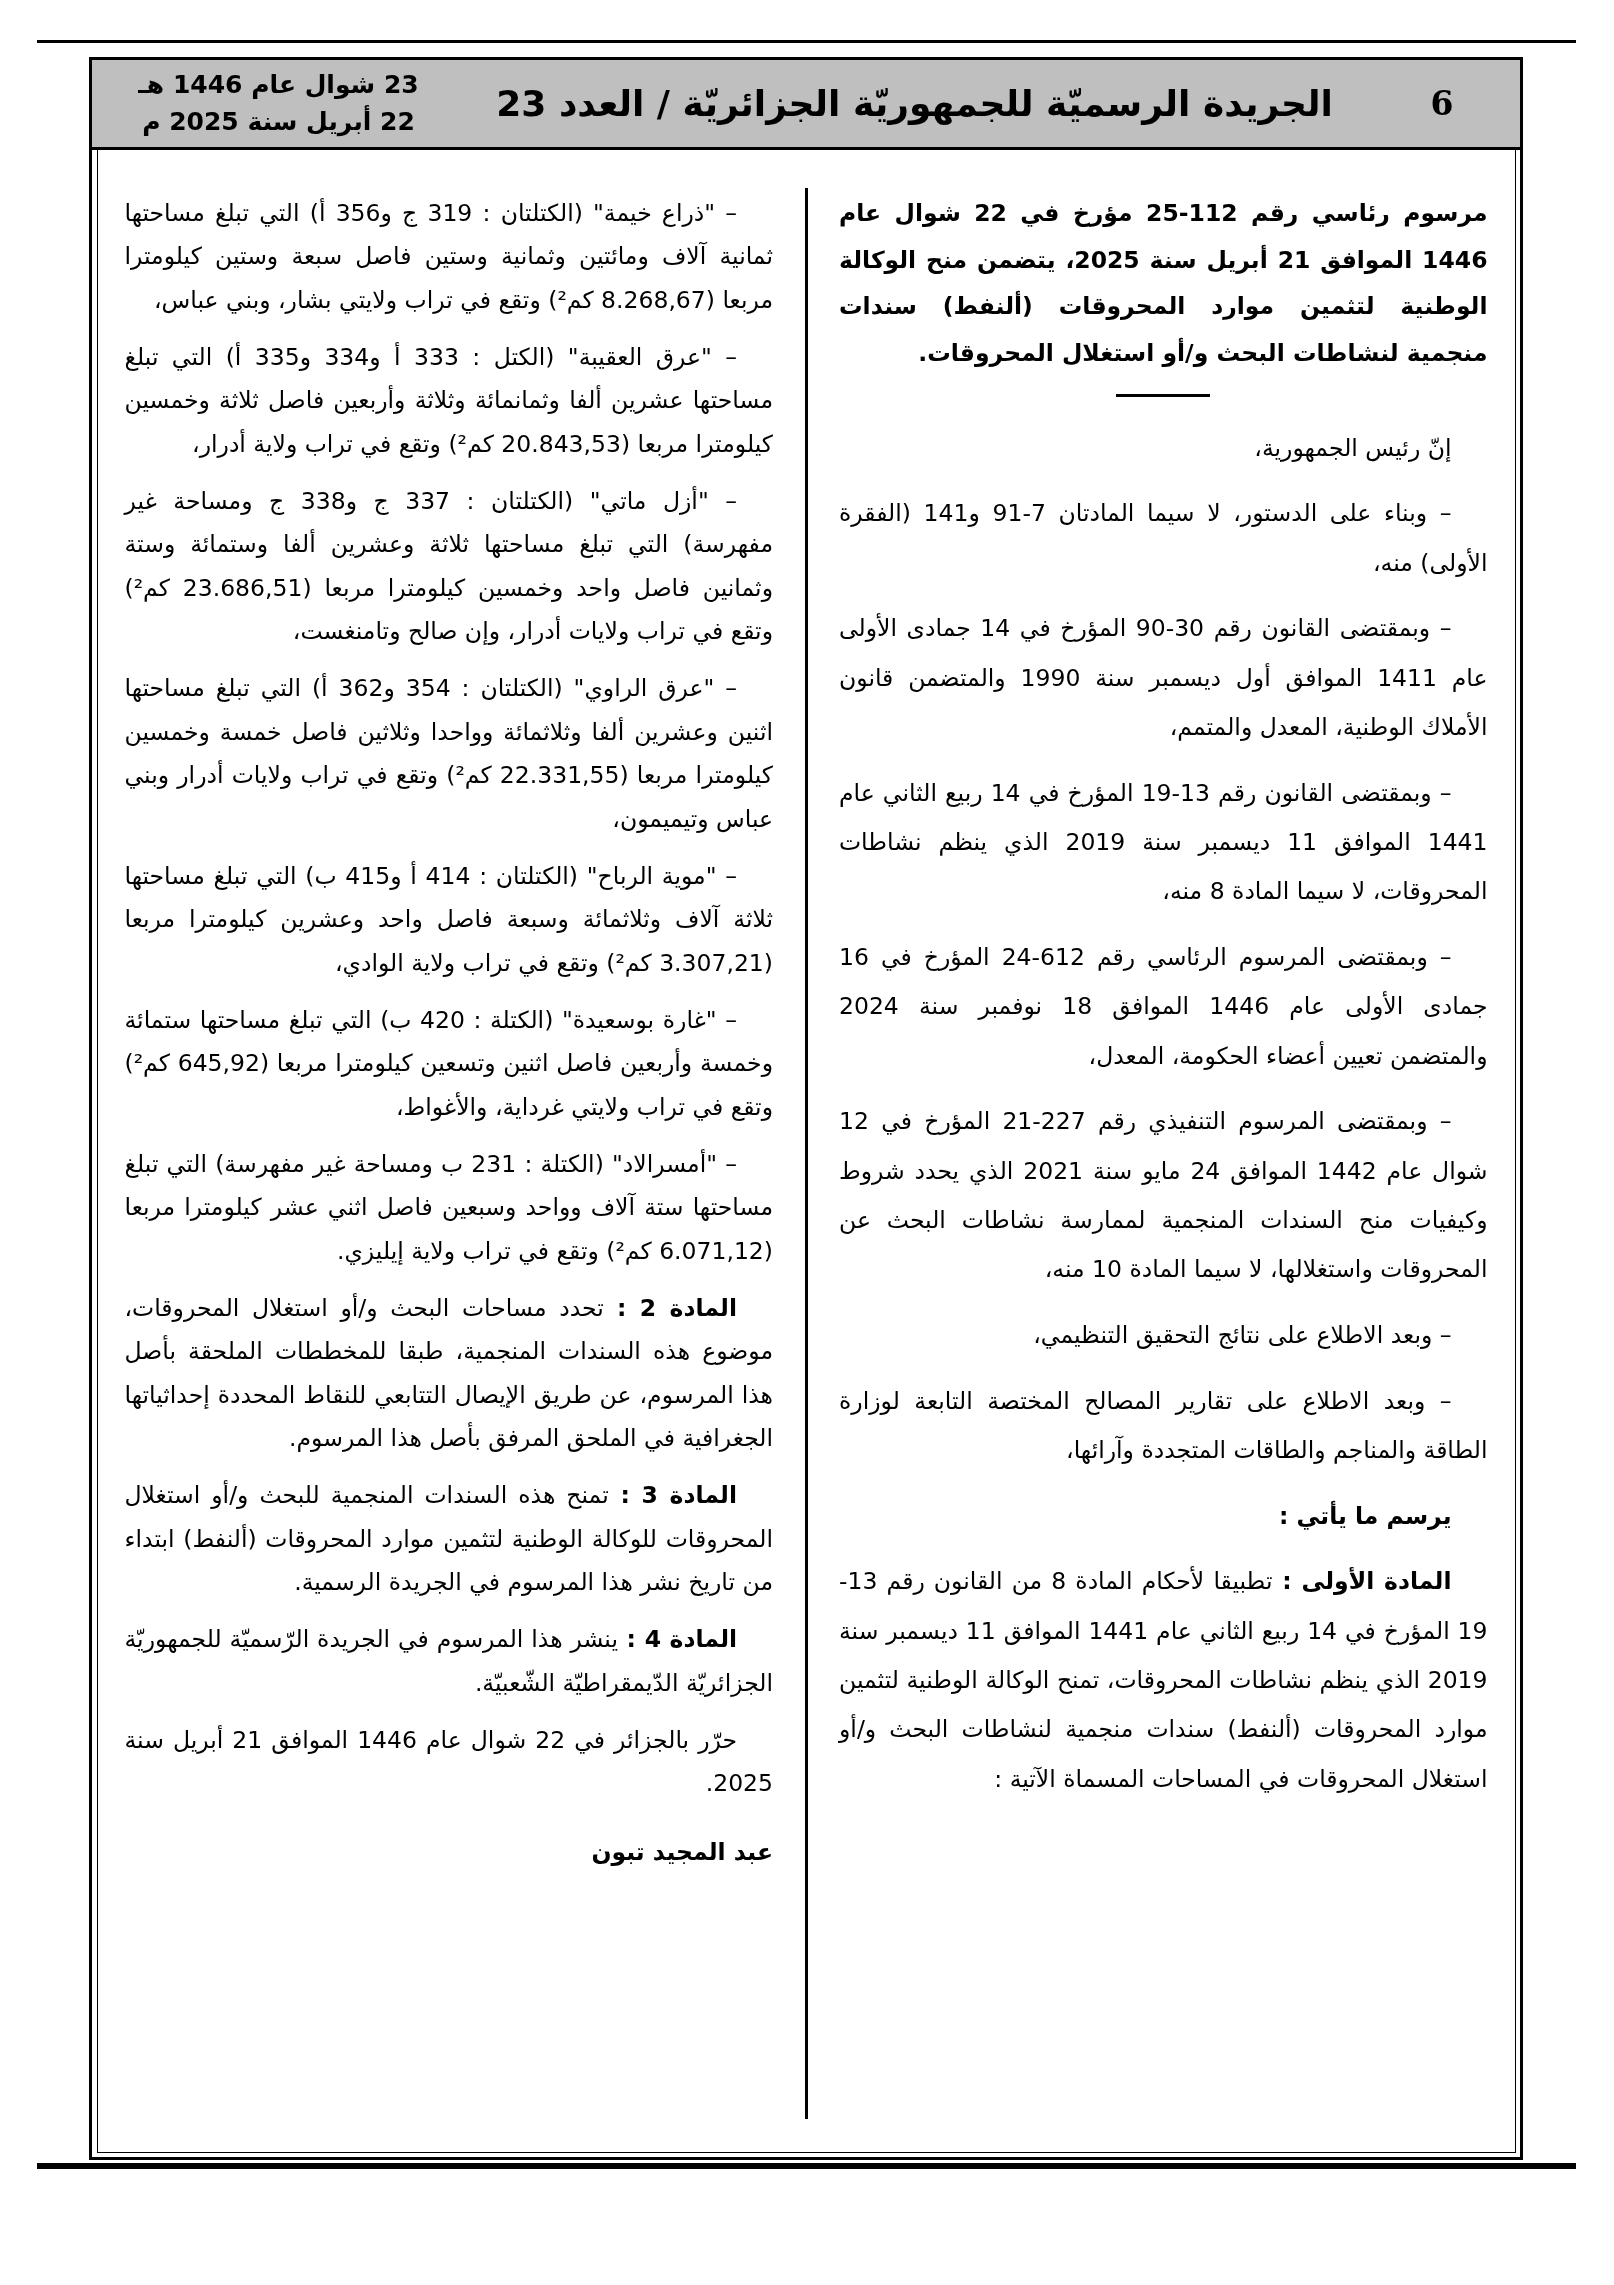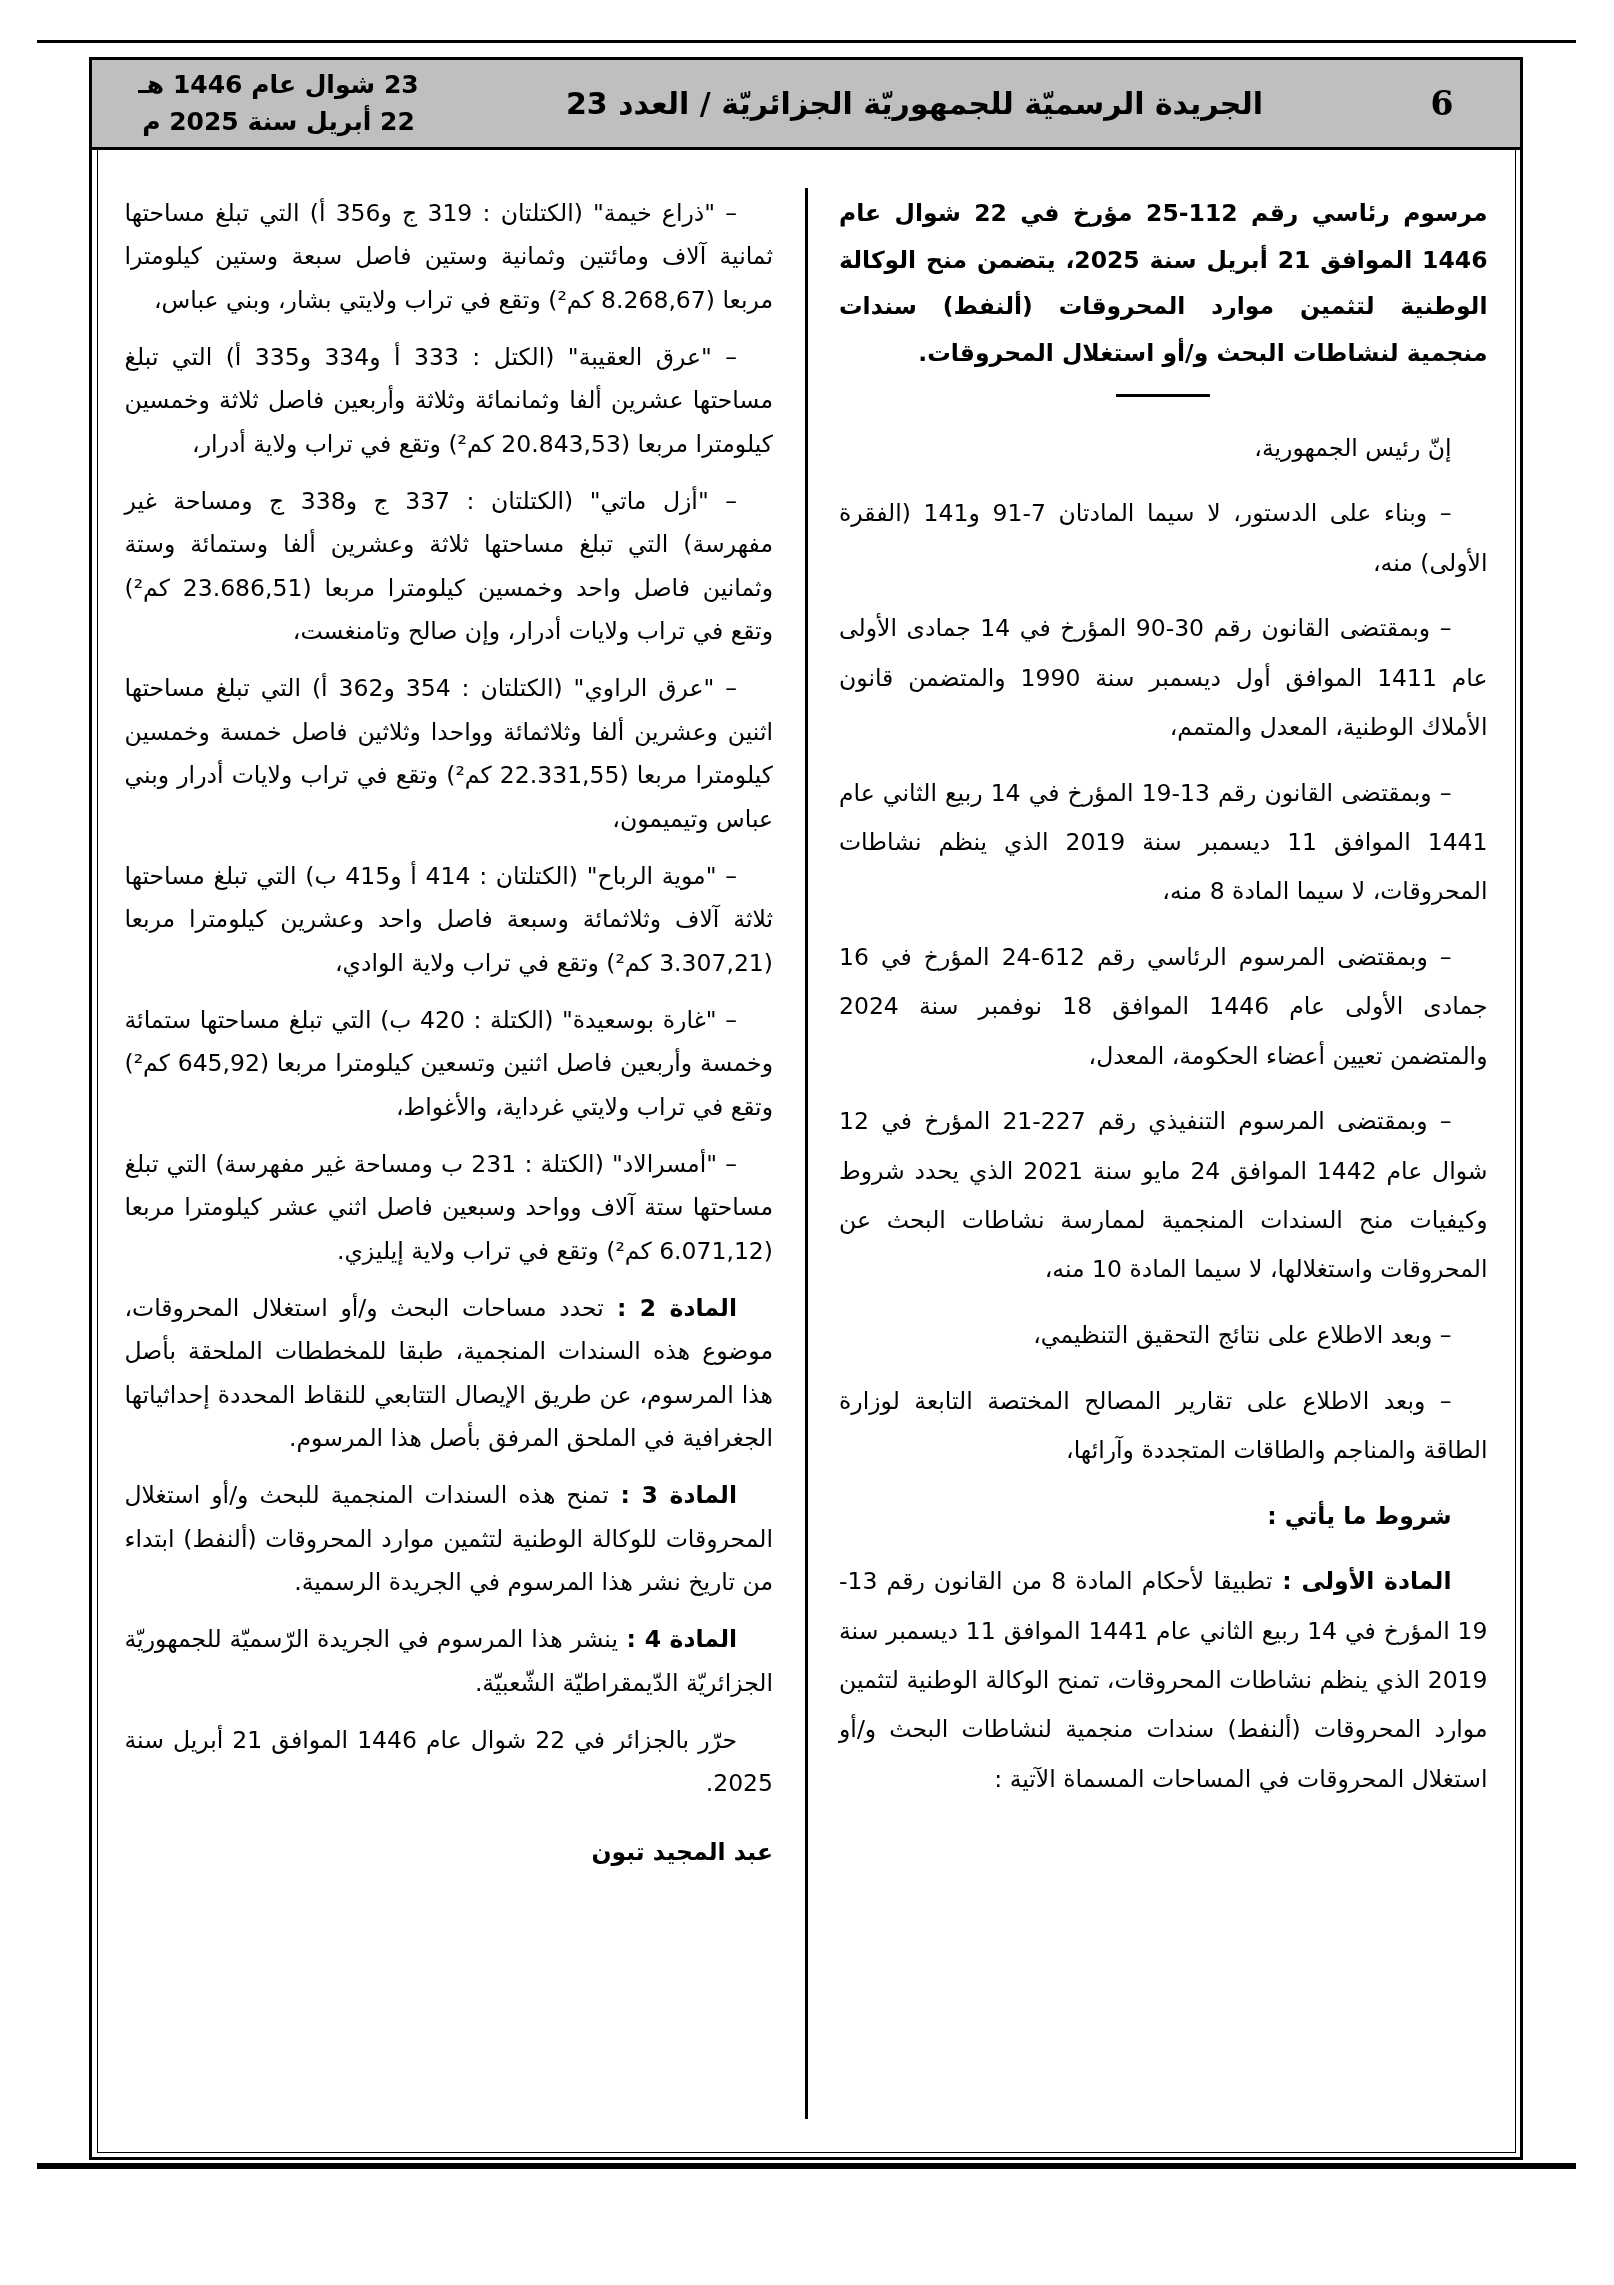--- a/index.html
+++ b/index.html
@@ -25,21 +25,21 @@
     display:flex;align-items:center;
     padding:0 23.5px;box-sizing:border-box;
   }
   .header .pagenum{
     width:109px;flex:0 0 109px;
     font-size:33px;font-weight:bold;text-align:center;
     font-family:"DejaVu Serif","DejaVu Sans",serif;
   }
   .header .jtitle{
     flex:1;text-align:center;
-    font-size:30px;font-weight:bold;
+    font-size:36px;font-weight:bold;
     letter-spacing:0;
   }
   .header .dates{
     width:326px;flex:0 0 326px;
     text-align:center;font-size:25px;font-weight:bold;
     line-height:1.45;
   }
   .inner{
     flex:1;margin:0 4.5px 4.5px 4.5px;
     border:1.8px solid #000;border-top:none;
@@ -100,21 +100,21 @@
           <p class="title">مرسوم رئاسي رقم 112-25 مؤرخ في 22 شوال عام 1446 الموافق 21 أبريل سنة 2025، يتضمن منح الوكالة الوطنية لتثمين موارد المحروقات (ألنفط) سندات منجمية لنشاطات البحث و/أو استغلال المحروقات.</p>
           <div class="separator"></div>
           <p>إنّ رئيس الجمهورية،</p>
           <p>– وبناء على الدستور، لا سيما المادتان 7-91 و141 (الفقرة الأولى) منه،</p>
           <p>– وبمقتضى القانون رقم 30-90 المؤرخ في 14 جمادى الأولى عام 1411 الموافق أول ديسمبر سنة 1990 والمتضمن قانون الأملاك الوطنية، المعدل والمتمم،</p>
           <p>– وبمقتضى القانون رقم 13-19 المؤرخ في 14 ربيع الثاني عام 1441 الموافق 11 ديسمبر سنة 2019 الذي ينظم نشاطات المحروقات، لا سيما المادة 8 منه،</p>
           <p>– وبمقتضى المرسوم الرئاسي رقم 612-24 المؤرخ في 16 جمادى الأولى عام 1446 الموافق 18 نوفمبر سنة 2024 والمتضمن تعيين أعضاء الحكومة، المعدل،</p>
           <p>– وبمقتضى المرسوم التنفيذي رقم 227-21 المؤرخ في 12 شوال عام 1442 الموافق 24 مايو سنة 2021 الذي يحدد شروط وكيفيات منح السندات المنجمية لممارسة نشاطات البحث عن المحروقات واستغلالها، لا سيما المادة 10 منه،</p>
           <p>– وبعد الاطلاع على نتائج التحقيق التنظيمي،</p>
           <p>– وبعد الاطلاع على تقارير المصالح المختصة التابعة لوزارة الطاقة والمناجم والطاقات المتجددة وآرائها،</p>
-          <p class="enacts">شروط ما يأتي :</p>
+          <p class="enacts">يرسم ما يأتي :</p>
           <p><strong class="lead">المادة الأولى : </strong><span>تطبيقا لأحكام المادة 8 من القانون رقم 13-19 المؤرخ في 14 ربيع الثاني عام 1441 الموافق 11 ديسمبر سنة 2019 الذي ينظم نشاطات المحروقات، تمنح الوكالة الوطنية لتثمين موارد المحروقات (ألنفط) سندات منجمية لنشاطات البحث و/أو استغلال المحروقات في المساحات المسماة الآتية :</span></p>
         </section>
 
         <section class="col col-left">
           <p>– "ذراع خيمة" (الكتلتان : 319 ج و356 أ) التي تبلغ مساحتها ثمانية آلاف ومائتين وثمانية وستين فاصل سبعة وستين كيلومترا مربعا (8.268,67 كم²) وتقع في تراب ولايتي بشار، وبني عباس،</p>
           <p>– "عرق العقيبة" (الكتل : 333 أ و334 و335 أ) التي تبلغ مساحتها عشرين ألفا وثمانمائة وثلاثة وأربعين فاصل ثلاثة وخمسين كيلومترا مربعا (20.843,53 كم²) وتقع في تراب ولاية أدرار،</p>
           <p>– "أزل ماتي" (الكتلتان : 337 ج و338 ج ومساحة غير مفهرسة) التي تبلغ مساحتها ثلاثة وعشرين ألفا وستمائة وستة وثمانين فاصل واحد وخمسين كيلومترا مربعا (23.686,51 كم²) وتقع في تراب ولايات أدرار، وإن صالح وتامنغست،</p>
           <p>– "عرق الراوي" (الكتلتان : 354 و362 أ) التي تبلغ مساحتها اثنين وعشرين ألفا وثلاثمائة وواحدا وثلاثين فاصل خمسة وخمسين كيلومترا مربعا (22.331,55 كم²) وتقع في تراب ولايات أدرار وبني عباس وتيميمون،</p>
           <p>– "موية الرباح" (الكتلتان : 414 أ و415 ب) التي تبلغ مساحتها ثلاثة آلاف وثلاثمائة وسبعة فاصل واحد وعشرين كيلومترا مربعا (3.307,21 كم²) وتقع في تراب ولاية الوادي،</p>
           <p>– "غارة بوسعيدة" (الكتلة : 420 ب) التي تبلغ مساحتها ستمائة وخمسة وأربعين فاصل اثنين وتسعين كيلومترا مربعا (645,92 كم²) وتقع في تراب ولايتي غرداية، والأغواط،</p>

